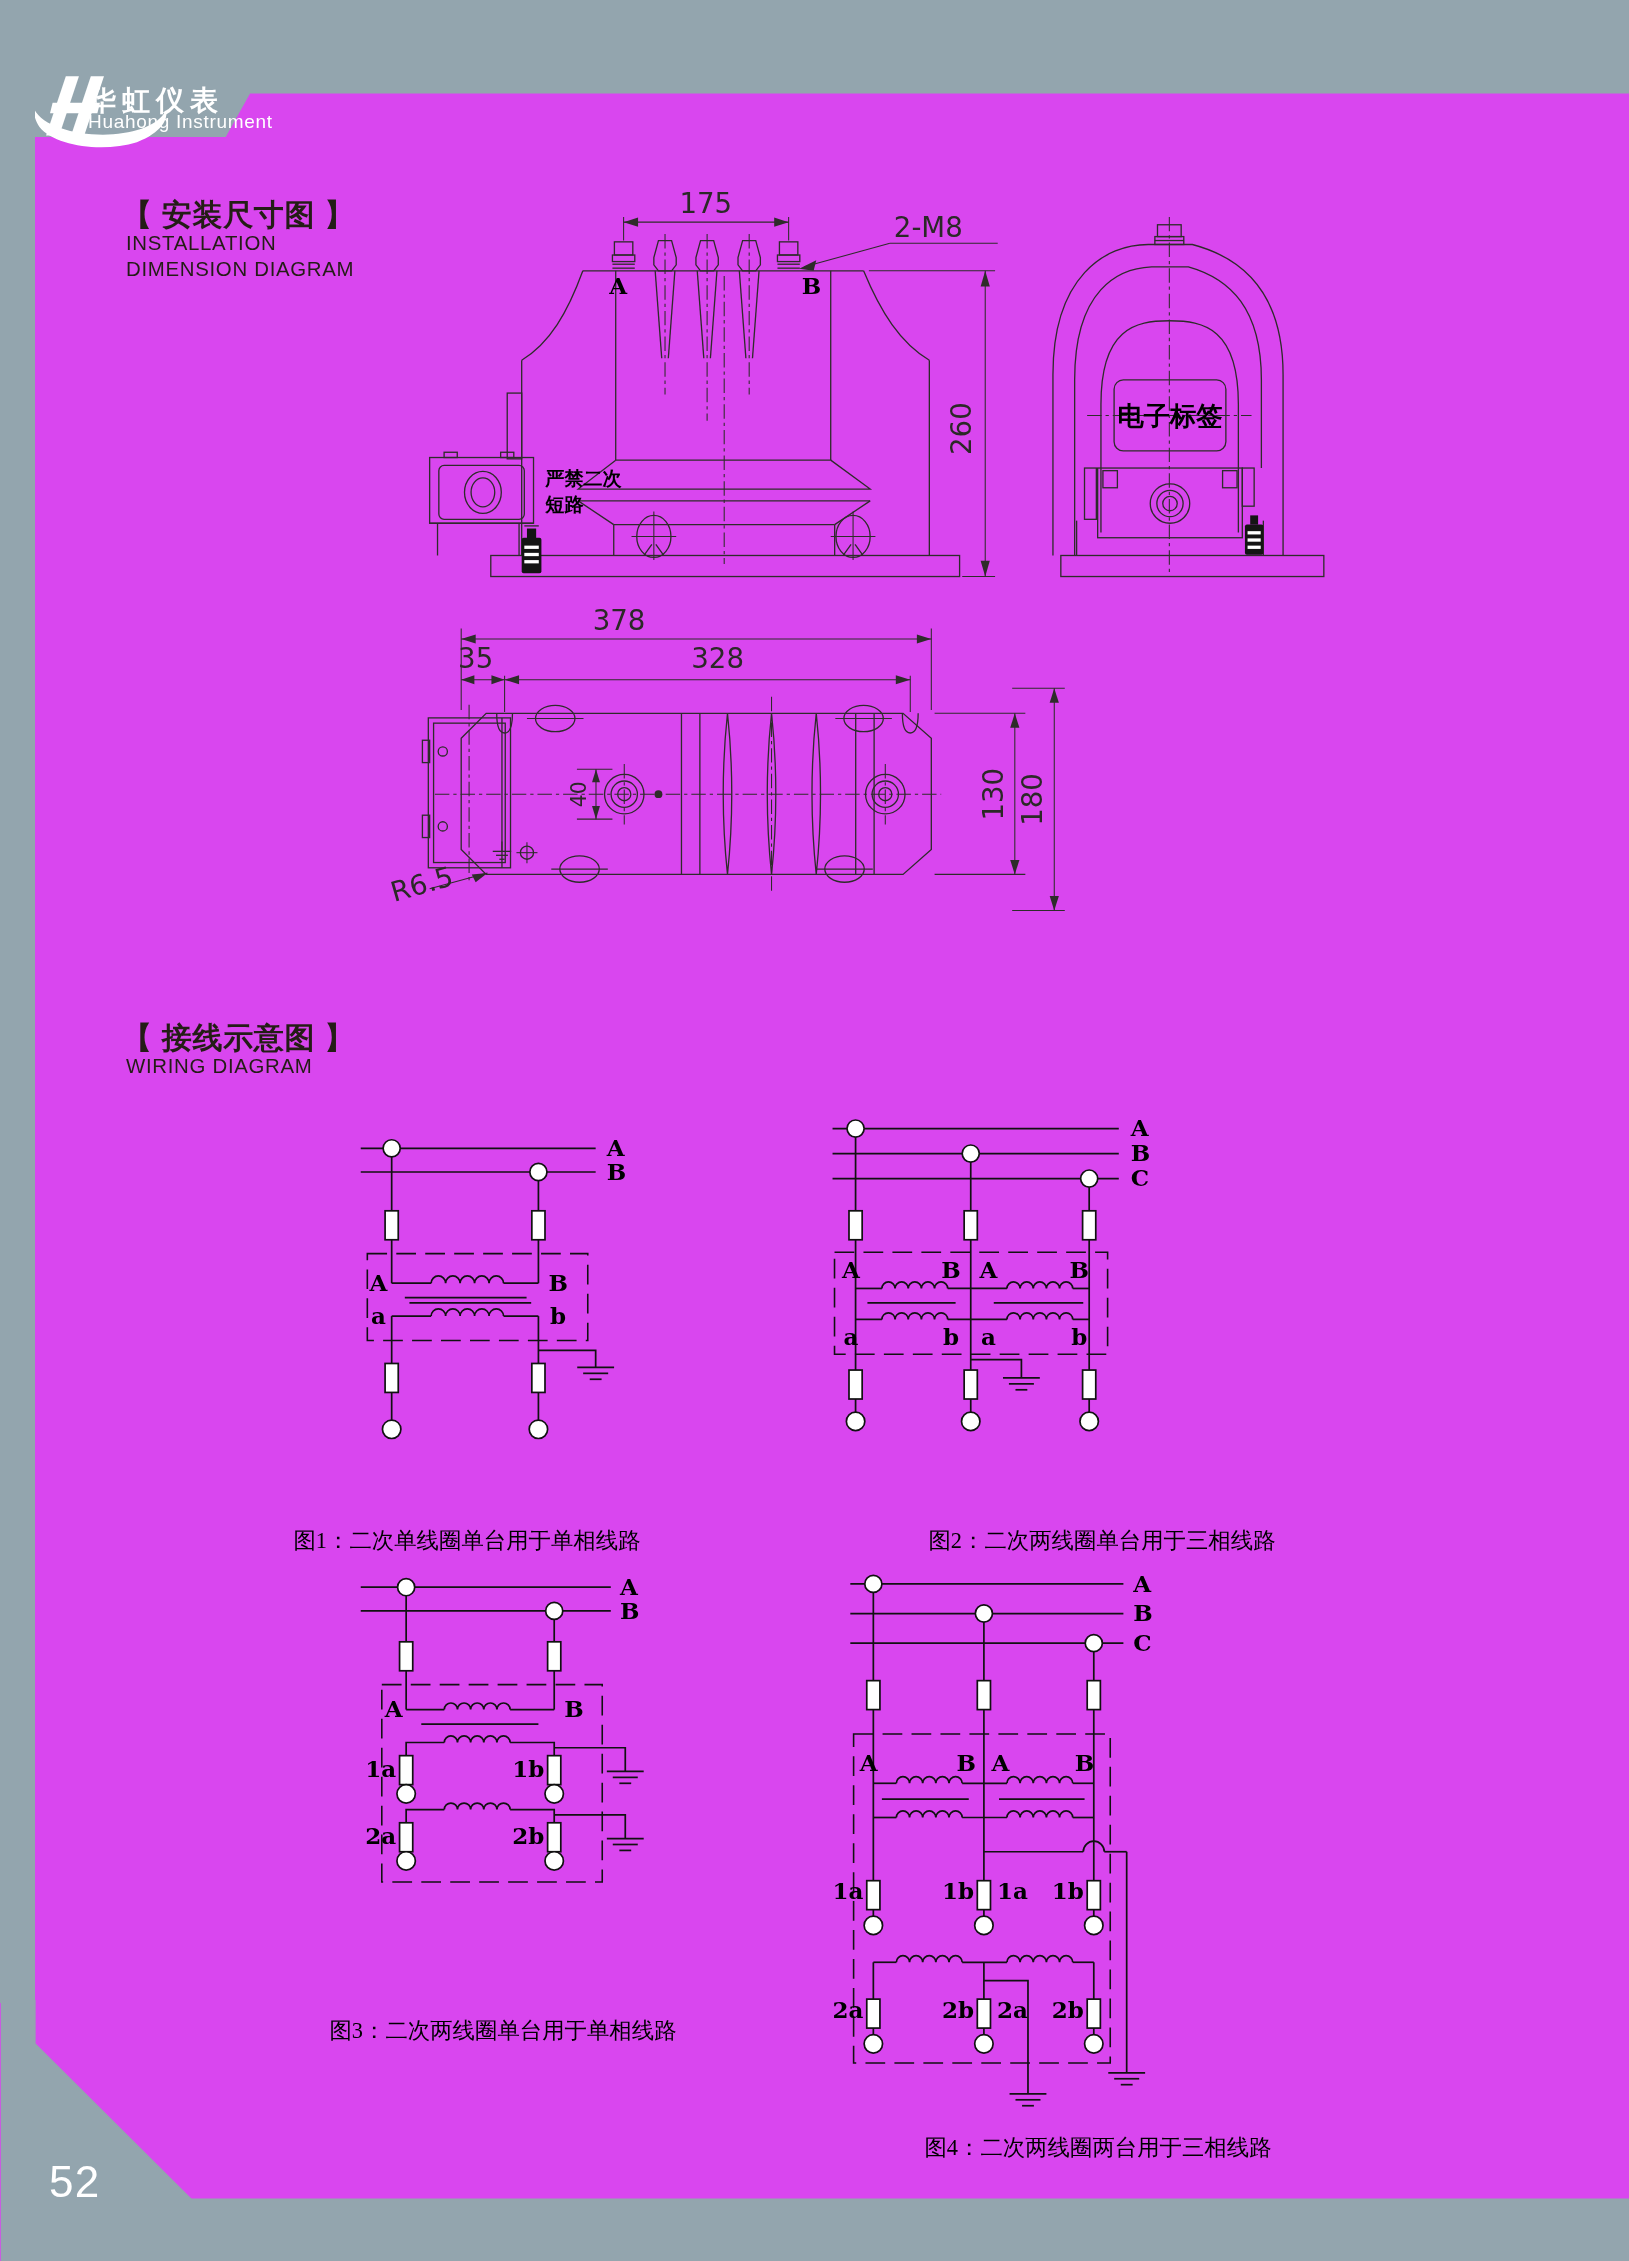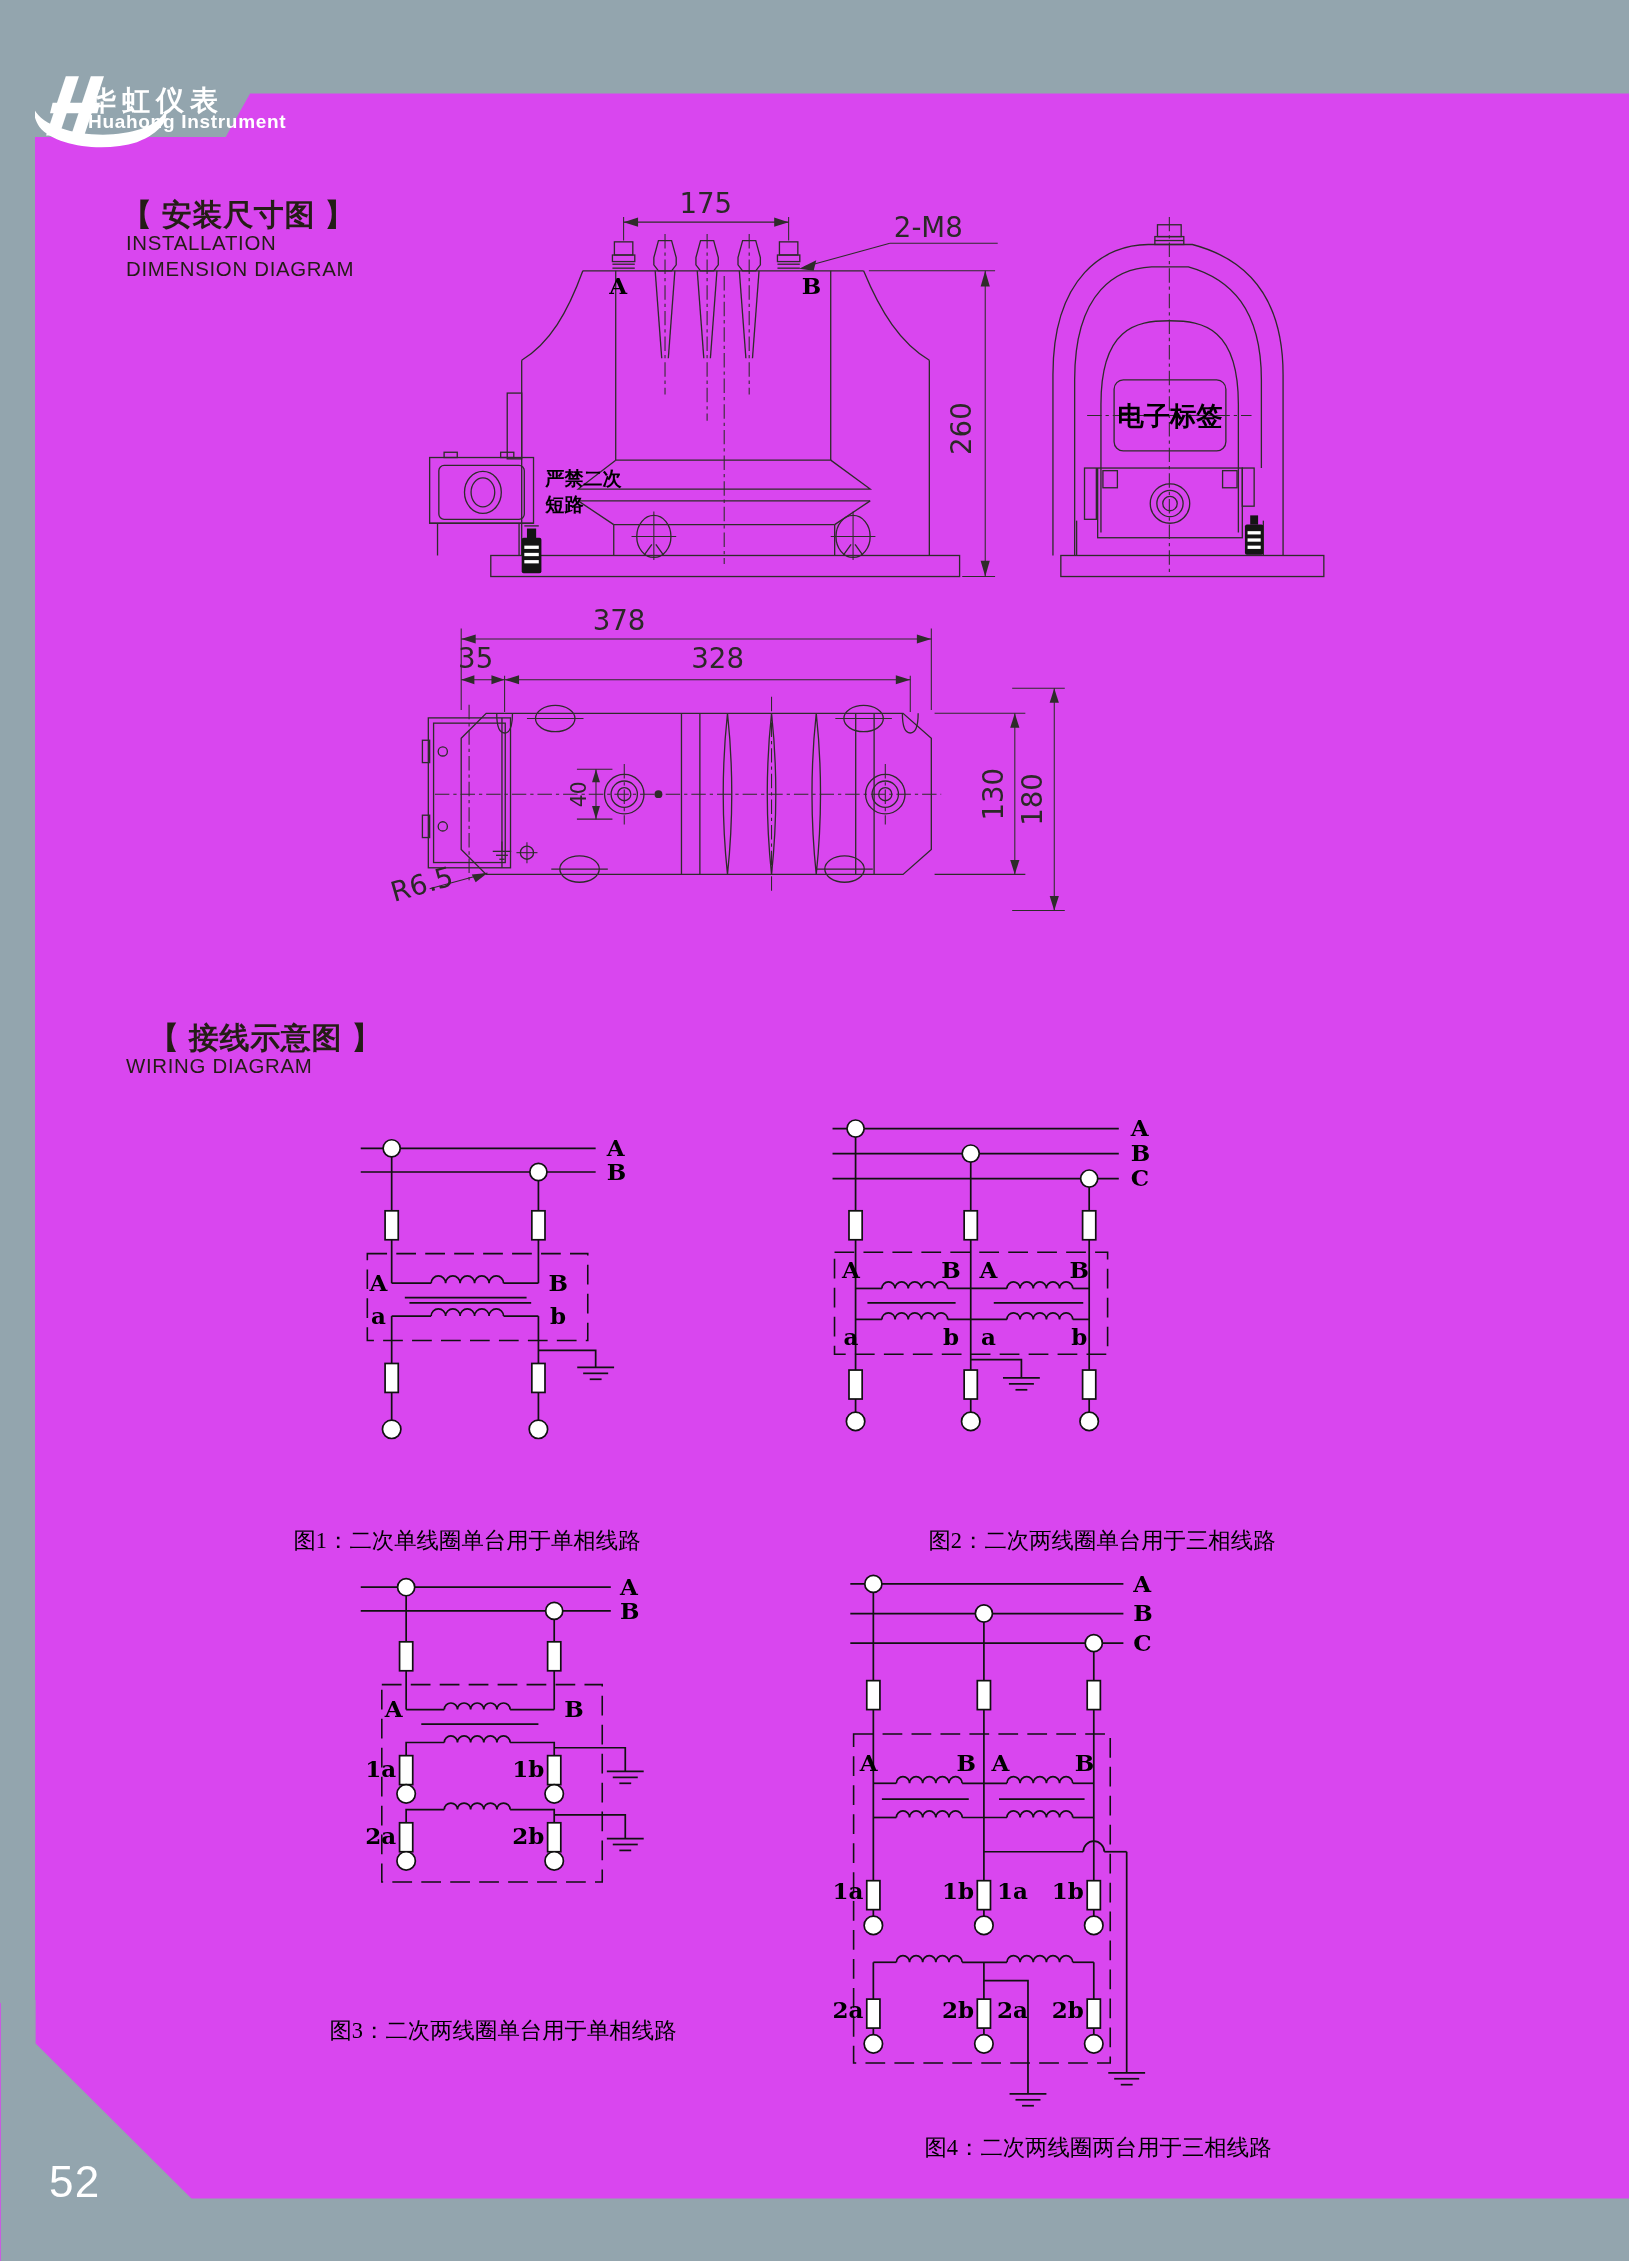--- a/index.html
+++ b/index.html
@@ -2,21 +2,21 @@
 <html style="font-size:10.5px"><head>
 <meta charset="utf-8">
 <style>
   html,body{margin:0;padding:0;background:#fff;}
   #page{position:relative;width:1630px;height:2261px;background:#d946ef;overflow:hidden;
         font-family:"Liberation Sans",sans-serif;}
   .abs{position:absolute;}
   
   .brand-cn{position:absolute;left:88px;top:82px;color:#fff;font-size:28px;font-weight:bold;
             letter-spacing:6px;font-family:"Liberation Sans",sans-serif;}
-  .brand-en{position:absolute;left:88px;top:111px;color:#fff;font-size:19px;letter-spacing:0.7px;font-weight:bold;}
+  .brand-en{position:absolute;left:88px;top:111px;color:#fff;font-size:19px;letter-spacing:0.7px;}
   .pagenum{position:absolute;left:49px;top:2157px;color:#fff;font-size:44px;letter-spacing:1.3px;}
   
   .t-cn{position:absolute;font-size:30px;font-weight:bold;color:#241d16;letter-spacing:0.7px;}
   .t-en{position:absolute;font-size:20.4px;color:#241d16;letter-spacing:0.7px;}
   
   .cap{position:absolute;width:368px;text-align:center;font-size:22.4px;color:#000;
        font-family:"Liberation Serif",serif;}
   
   .tl{stroke:#2e2c2a;stroke-width:2px;fill:none;}
   .tlt{stroke:#2e2c2a;stroke-width:1.6px;fill:none;}
@@ -51,21 +51,21 @@
   </svg>
   <div class="brand-cn">华虹仪表</div>
   <div class="brand-en">Huahong Instrument</div>
 
   <div class="abs" style="left:0;top:0;width:35px;height:2003px;background:#93a5ae;"></div>
 
   <div class="t-cn" style="left:122px;top:195px;">【 安装尺寸图 】</div>
   <div class="t-en" style="left:126px;top:232px;">INSTALLATION</div>
   <div class="t-en" style="left:126px;top:258px;">DIMENSION DIAGRAM</div>
 
-  <div class="t-cn" style="left:122px;top:1018px;margin-left:27px;">【 接线示意图 】</div>
+  <div class="t-cn" style="left:122px;top:1018px;">【 接线示意图 】</div>
   <div class="t-en" style="left:126px;top:1055px;">WIRING DIAGRAM</div>
 
   <svg class="abs" style="left:382px;top:184px;" width="1000" height="789" viewBox="580 280 1520 1200">
 
     <g>
 
       <line class="tl" x1="885" y1="412" x2="1312" y2="412"></line>
       <path class="tl" d="M 885,412 C 862,475 835,522 792,548"></path>
       <path class="tl" d="M 1312,412 C 1338,475 1368,522 1412,548"></path>
       <line class="tl" x1="792" y1="548" x2="792" y2="845"></line>

